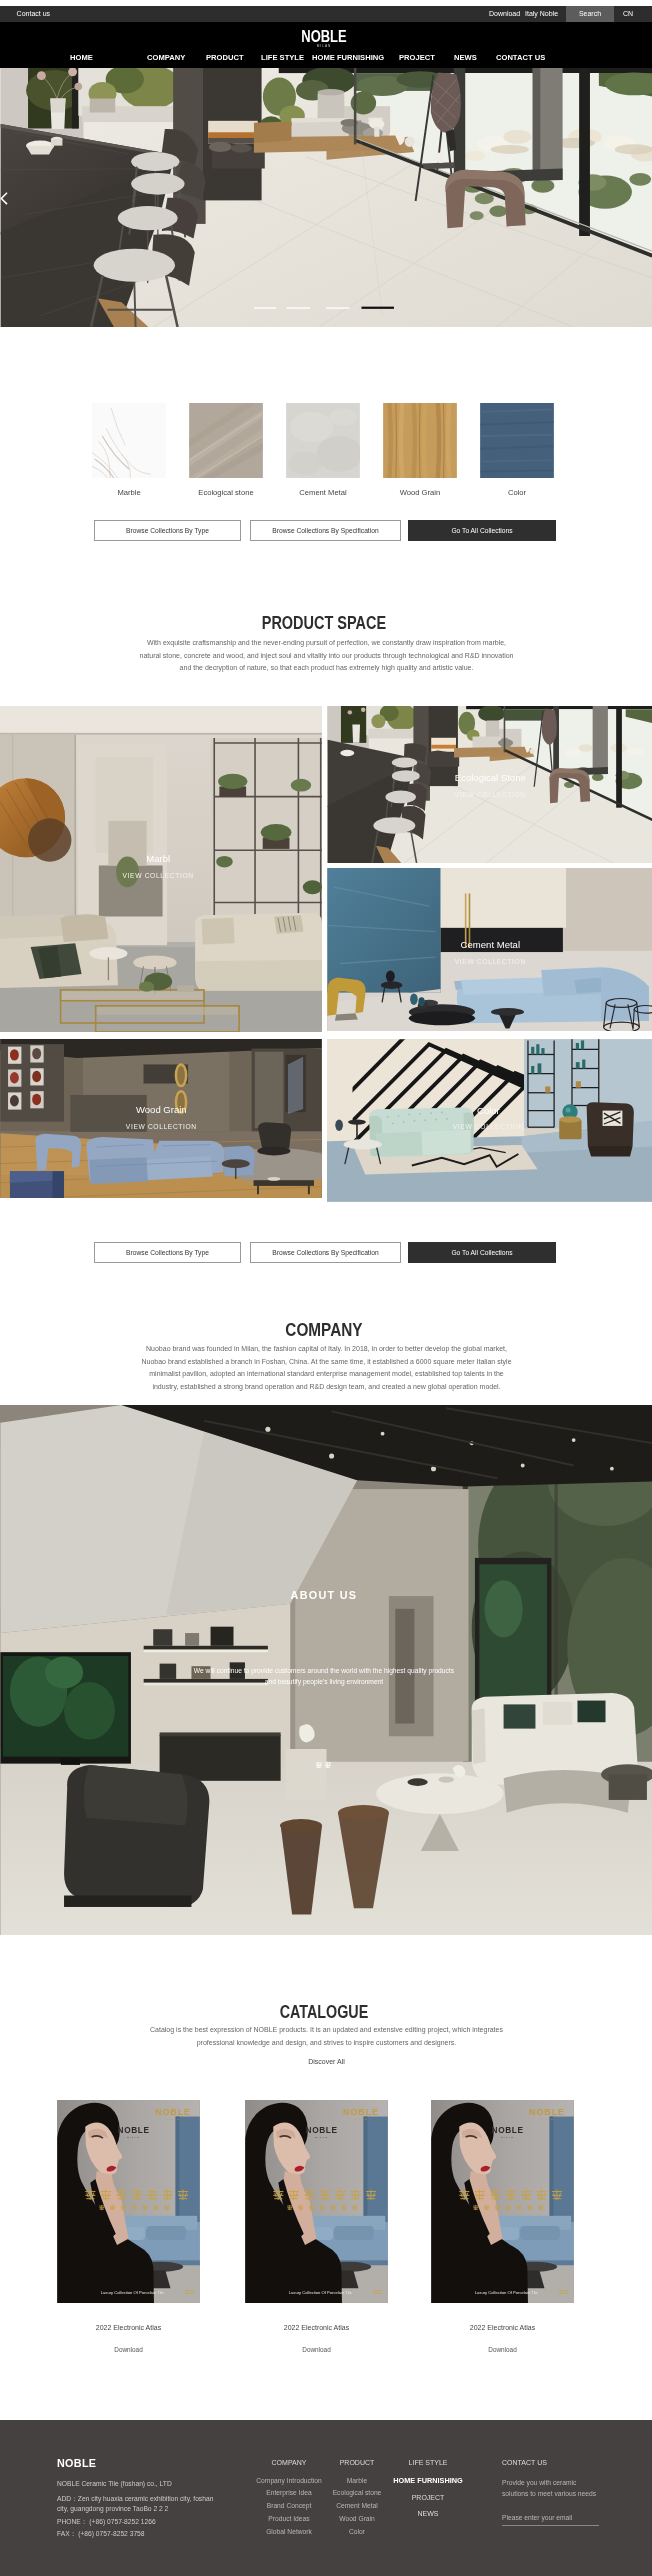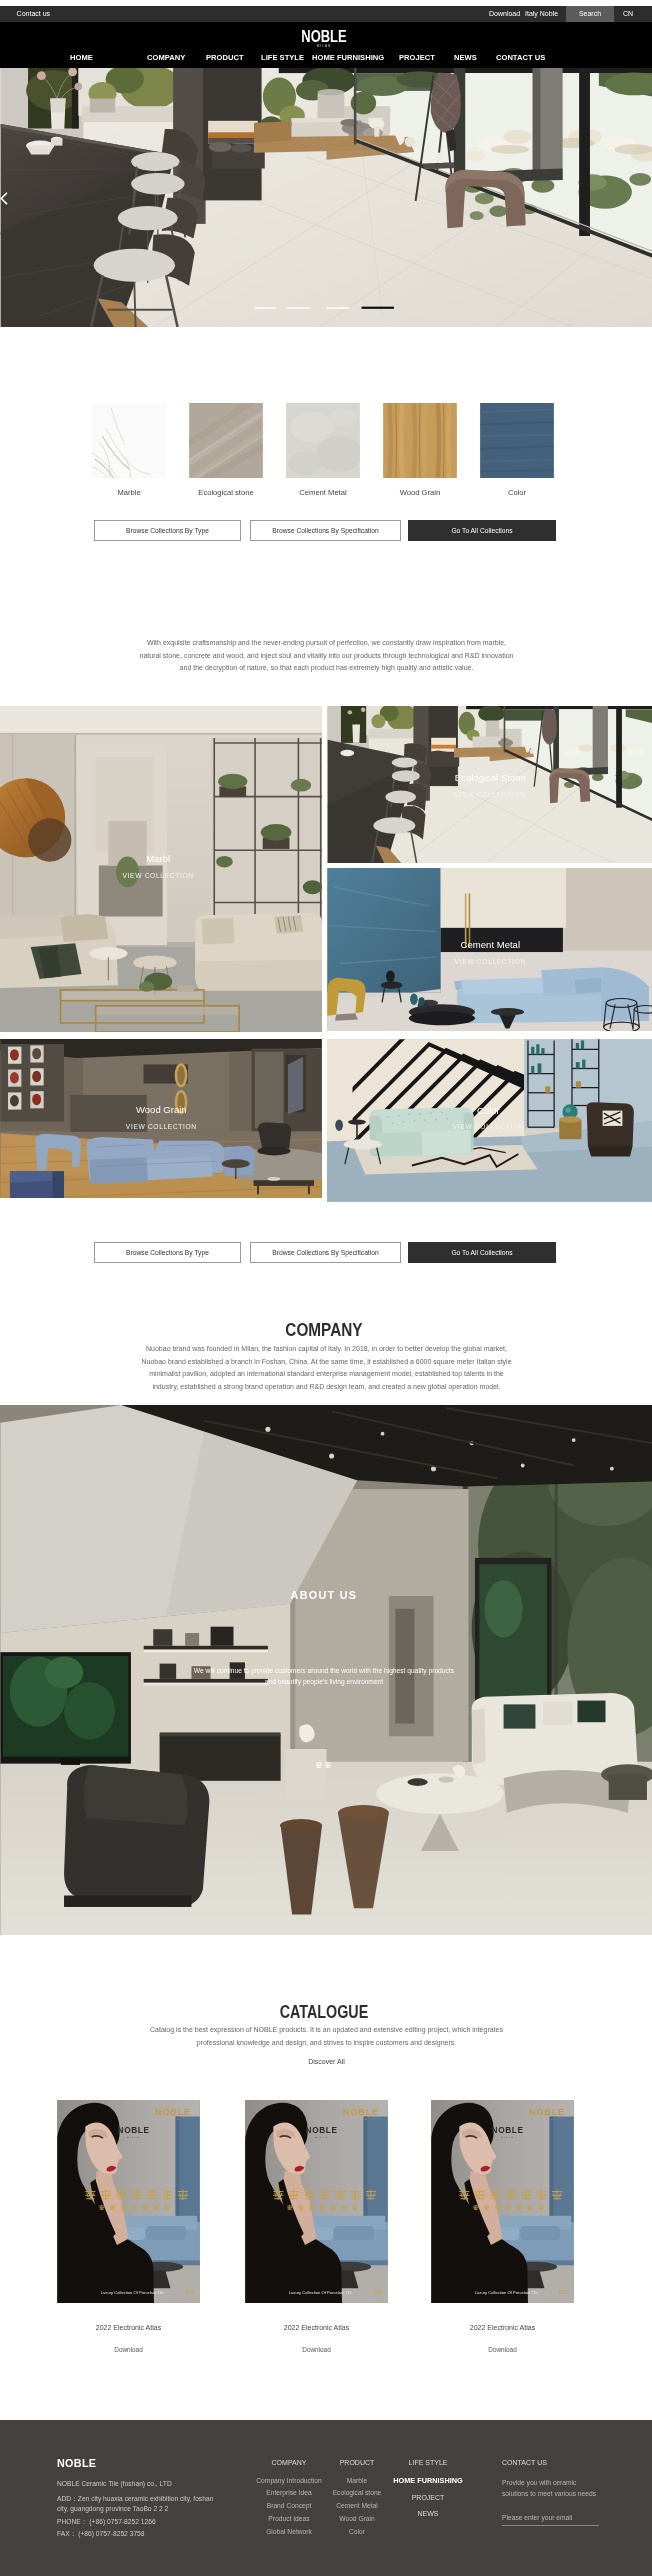--- a/index.html
+++ b/index.html
@@ -348,20 +348,23 @@
   <div class="tilelabel" style="left:286px;top:482px;">Cement Metal</div>
   <div class="tilelabel" style="left:383px;top:482px;">Wood Grain</div>
   <div class="tilelabel" style="left:480px;top:482px;">Color</div>
 
   <div class="btn light" style="left:94px;top:514px;width:147px;">Browse Collections By Type</div>
 
   <div class="btn light" style="left:250px;top:514px;width:151px;">Browse Collections By Specification</div>
 
   <div class="btn dark" style="left:408px;top:514px;width:148px;">Go To All Collections</div>
 
+  <div class="abs" style="left:0;top:605px;width:653px;height:21.7px;"><svg width="653" height="21.7" viewBox="0 0 1024 34">
+        <text x="508" y="28" text-anchor="middle" font-family="Liberation Sans, sans-serif" font-size="30" font-weight="bold" fill="#2e2e2e" textLength="195" lengthAdjust="spacingAndGlyphs">PRODUCT SPACE</text>
+      </svg></div>
 
   <div class="abs para" style="top:631px;">
     With exquisite craftsmanship and the never-ending pursuit of perfection, we constantly draw inspiration from marble,<br>
     natural stone, concrete and wood, and inject soul and vitality into our products through technological and R&amp;D innovation<br>
     and the decryption of nature, so that each product has extremely high quality and artistic value.
   </div>
 
   <div class="abs" style="left:0;top:700px;width:322px;height:326px;background:#c9c2b8;" id="sp-marble">
   <svg width="322" height="326" viewBox="0 0 505 511" xmlns="http://www.w3.org/2000/svg">
     <defs>

